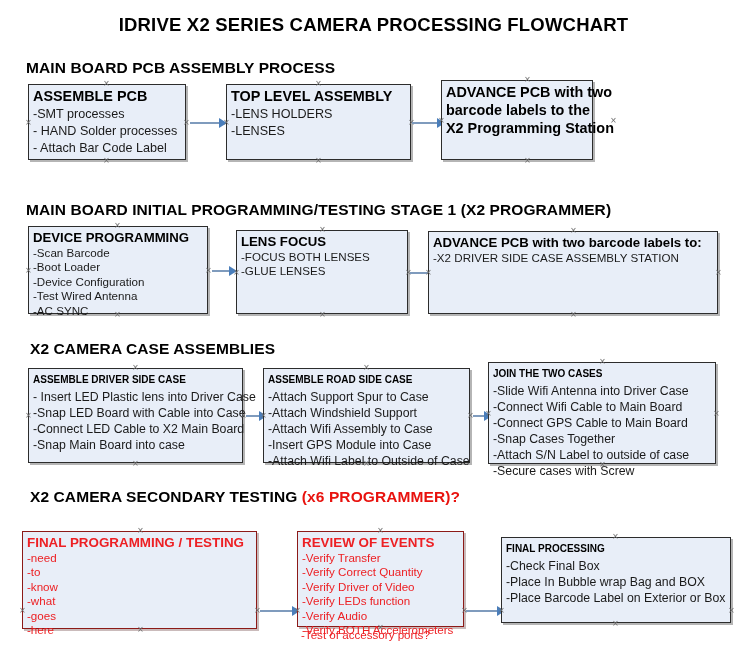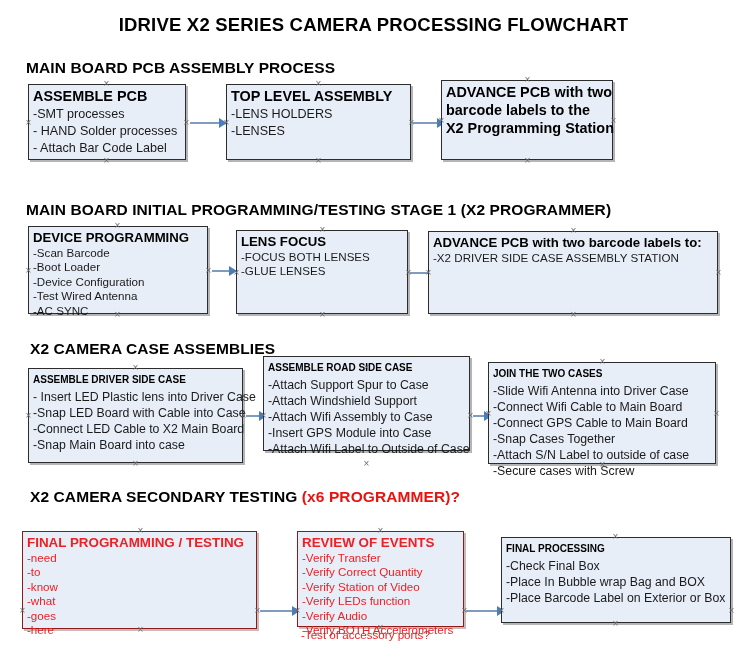--- a/index.html
+++ b/index.html
@@ -113,21 +113,21 @@
     <div class="line">-LENSES</div>
   </div>
   <div class="handle" style="left:314px;top:79px;"></div>
   <div class="handle" style="left:314px;top:156px;"></div>
   <div class="handle" style="left:222px;top:118px;"></div>
   <div class="handle" style="left:407px;top:118px;"></div>
 
   <div class="conn" style="left:412px;top:122px;width:28px;"></div>
   <div class="arrow" style="left:437px;top:118px;"></div>
 
-  <div class="node big" style="left:441px;top:80px;width:172px;height:80px;">
+  <div class="node big" style="left:441px;top:80px;width:152px;height:80px;">
     <div class="head">ADVANCE PCB with two</div>
     <div class="head">barcode labels to the</div>
     <div class="head"> X2 Programming Station</div>
   </div>
   <div class="handle" style="left:523px;top:75px;"></div>
   <div class="handle" style="left:523px;top:156px;"></div>
   <div class="handle" style="left:437px;top:116px;"></div>
   <div class="handle" style="left:609px;top:116px;"></div>
 
   <div class="section-title" style="left:26px;top:201px;">
@@ -184,21 +184,21 @@
     <div class="line">-Snap Main Board into case</div>
   </div>
   <div class="handle" style="left:131px;top:363px;"></div>
   <div class="handle" style="left:131px;top:459px;"></div>
   <div class="handle" style="left:24px;top:411px;"></div>
   <div class="handle" style="left:239px;top:411px;"></div>
 
   <div class="conn" style="left:246px;top:415px;width:16px;"></div>
   <div class="arrow" style="left:259px;top:411px;"></div>
 
-  <div class="node mid" style="left:263px;top:356px;width:207px;height:95px;">
+  <div class="node mid" style="left:263px;top:368px;width:207px;height:95px;">
     <div class="head">ASSEMBLE ROAD SIDE CASE</div>
     <div class="line">-Attach Support Spur to Case</div>
     <div class="line">-Attach Windshield Support</div>
     <div class="line">-Attach Wifi Assembly to Case</div>
     <div class="line">-Insert GPS Module into Case</div>
     <div class="line">-Attach Wifi Label to Outside of Case</div>
   </div>
   <div class="handle" style="left:362px;top:363px;"></div>
   <div class="handle" style="left:362px;top:459px;"></div>
   <div class="handle" style="left:259px;top:411px;"></div>
@@ -239,21 +239,21 @@
   <div class="handle" style="left:18px;top:606px;"></div>
   <div class="handle" style="left:253px;top:606px;"></div>
 
   <div class="conn" style="left:260px;top:610px;width:35px;"></div>
   <div class="arrow" style="left:292px;top:606px;"></div>
 
   <div class="node red-node" style="left:297px;top:531px;width:167px;height:96px;">
     <div class="head">REVIEW OF EVENTS</div>
     <div class="line">-Verify Transfer</div>
     <div class="line">-Verify Correct Quantity</div>
-    <div class="line">-Verify Station of Video</div>
+    <div class="line">-Verify Driver of Video</div>
     <div class="line">-Verify LEDs function</div>
     <div class="line">-Verify Audio</div>
     <div class="line">-Verify BOTH Accelerometers</div>
   </div>
   <div class="overflow-line" style="left:301px;top:628px;">-Test of accessory ports?</div>
   <div class="handle" style="left:376px;top:526px;"></div>
   <div class="handle" style="left:376px;top:623px;"></div>
   <div class="handle" style="left:293px;top:606px;"></div>
   <div class="handle" style="left:460px;top:606px;"></div>
 

